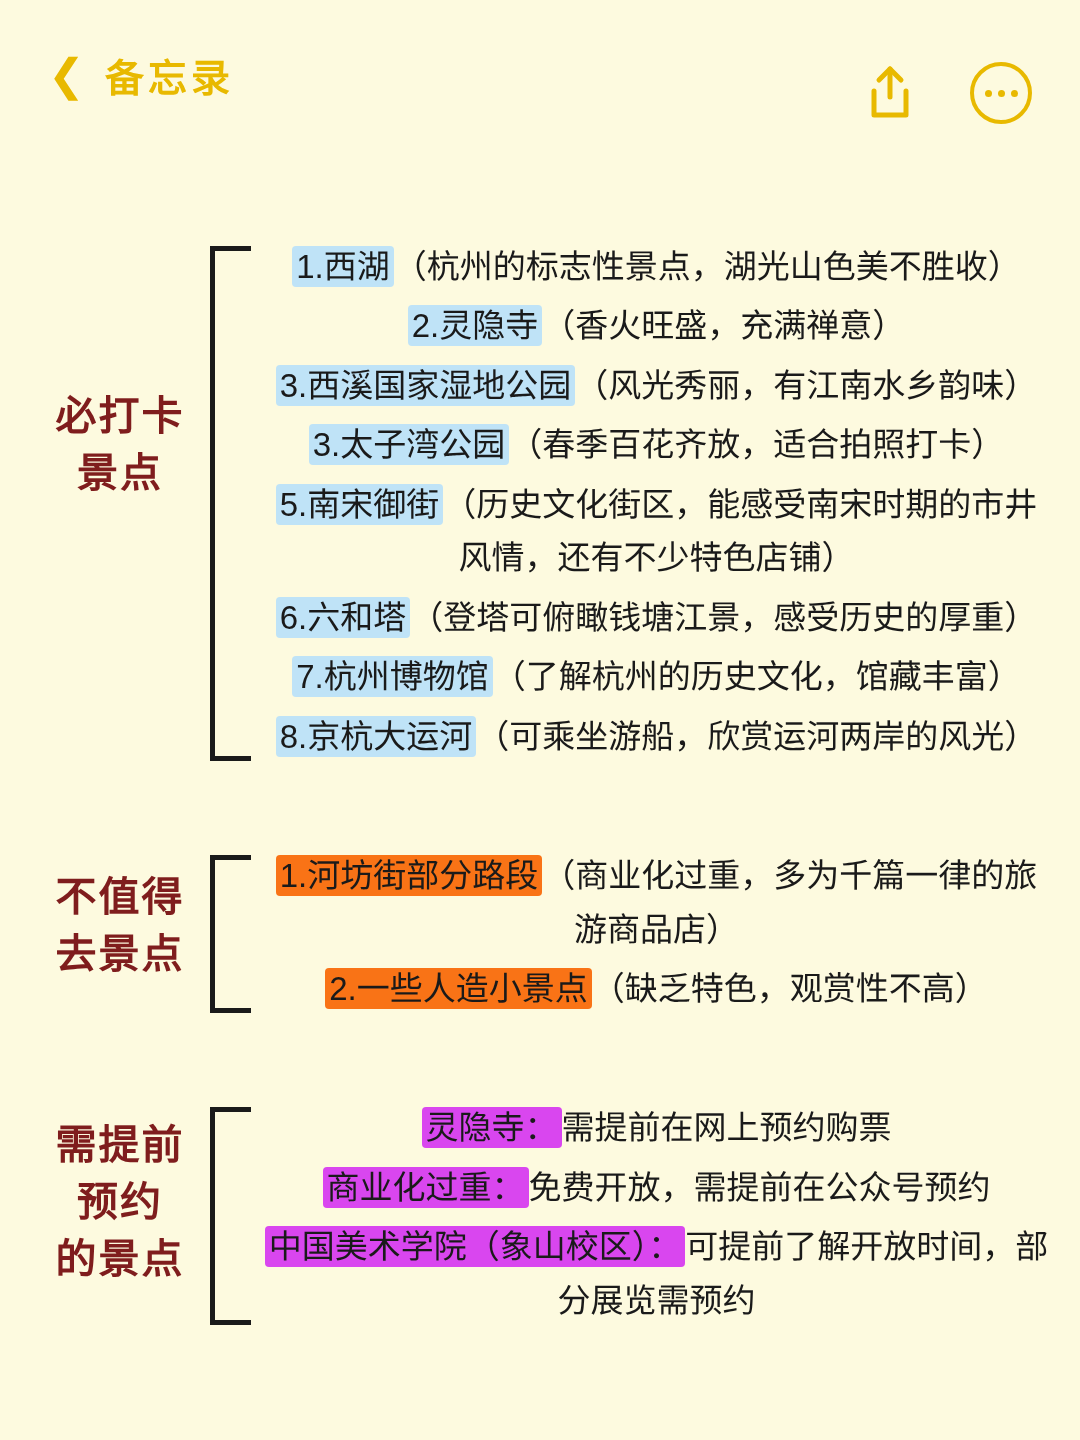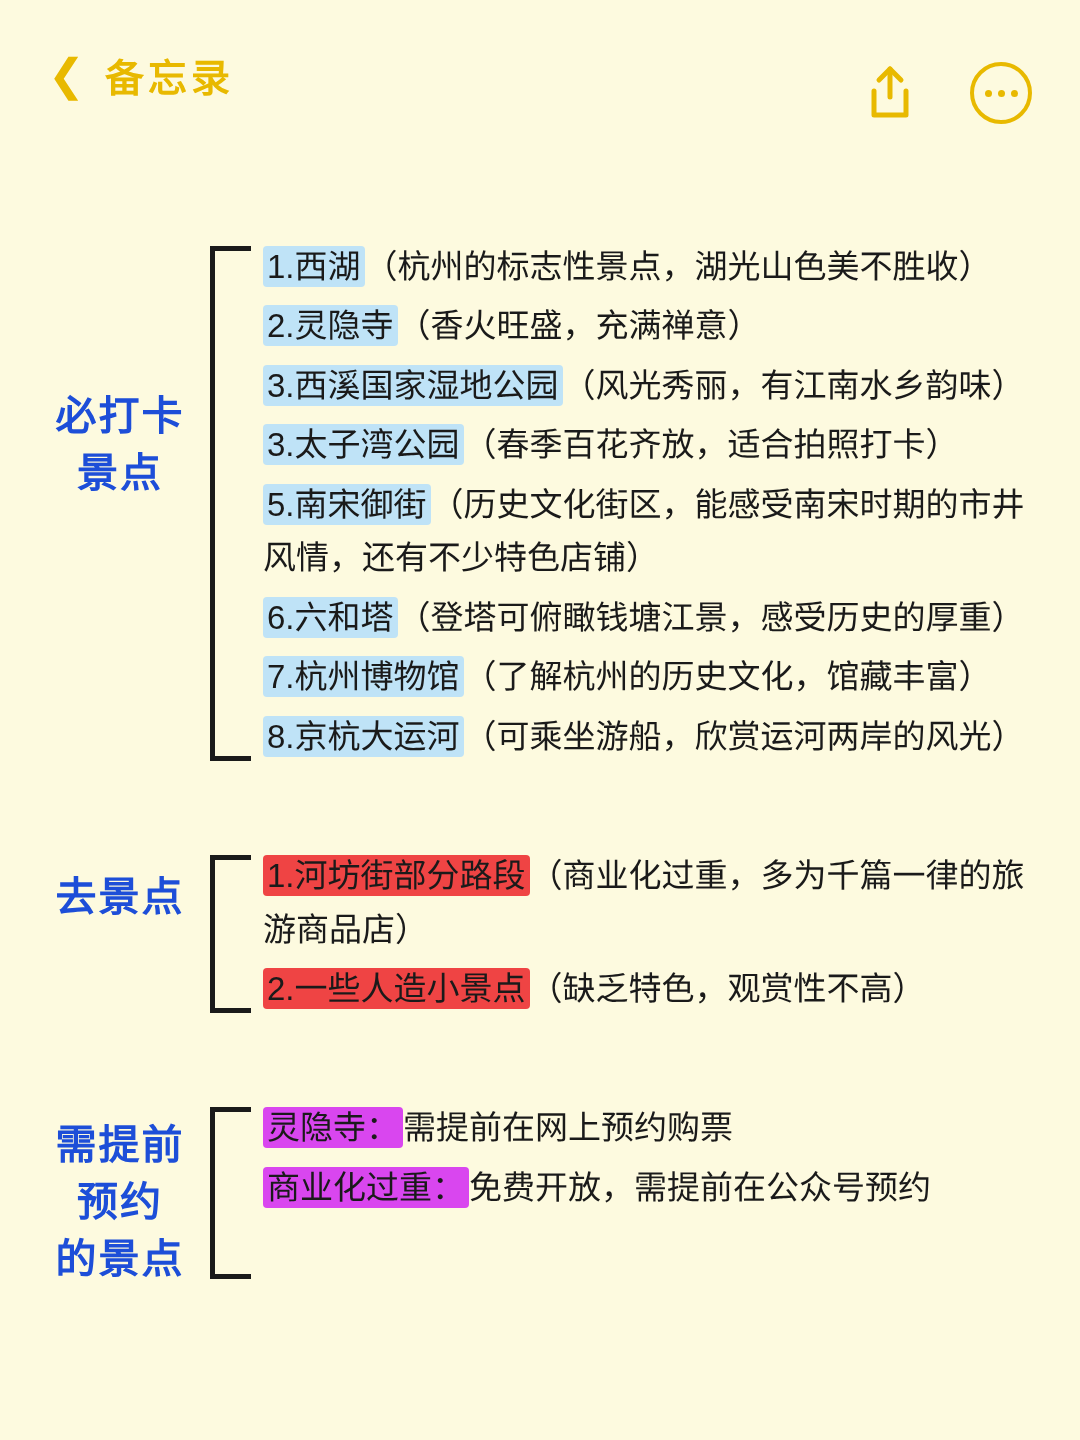--- a/index.html
+++ b/index.html
@@ -80,21 +80,21 @@
   .section {
     display: flex;
     align-items: flex-start;
     margin-bottom: 78px;
   }
   .section-label {
     width: 180px;
     min-width: 180px;
     font-size: 41px;
     font-weight: bold;
-    color: #1d4ed8;
+    color: #7f1d1d;
     line-height: 1.38;
     text-align: center;
     letter-spacing: 2px;
     padding-top: 0;
   }
   .bracket {
     width: 36px;
     min-width: 36px;
     border-left: 5px solid #1a1a1a;
     border-top: 5px solid #1a1a1a;
@@ -105,27 +105,28 @@
   .section-body {
     flex: 1;
     padding-top: 2px;
   }
   .entry {
     font-size: 33px;
     line-height: 1.62;
     color: #1a1a1a;
     margin-bottom: 6px;
     word-break: break-word;
+    text-align: center;
   }
   .hl {
     border-radius: 4px;
     padding: 2px 4px;
   }
   .hl-blue   { background: #bfe3f7; }
-  .hl-pink   { background: #ef4444; }
+  .hl-pink   { background: #f97316; }
   .hl-purple { background: #d946ef; }
 
   
   .sec-must .section-label { padding-top: 150px; }
   .sec-skip .section-label { padding-top: 22px; }
   .sec-book .section-label { padding-top: 18px; text-align: center; }
 
   .sec-must { margin-top: 48px; }
   .sec-skip { margin-top: 70px; }
   .sec-book { margin-top: 76px; }
@@ -184,20 +185,21 @@
         <span class="hl hl-blue">7.杭州博物馆</span><span>（了解杭州的历史文化，馆藏丰富）</span>
       </div>
       <div class="entry">
         <span class="hl hl-blue">8.京杭大运河</span><span>（可乘坐游船，欣赏运河两岸的风光）</span>
       </div>
     </div>
   </div>
 
   <div class="section sec-skip">
     <div class="section-label">
+      <div>不值得</div>
       <div>去景点</div>
     </div>
     <div class="bracket"></div>
     <div class="section-body">
       <div class="entry">
         <span class="hl hl-pink">1.河坊街部分路段</span><span>（商业化过重，多为千篇一律的旅游商品店）</span>
       </div>
       <div class="entry">
         <span class="hl hl-pink">2.一些人造小景点</span><span>（缺乏特色，观赏性不高）</span>
       </div>
@@ -211,16 +213,19 @@
       <div>的景点</div>
     </div>
     <div class="bracket"></div>
     <div class="section-body">
       <div class="entry">
         <span class="hl hl-purple">灵隐寺：</span><span>需提前在网上预约购票</span>
       </div>
       <div class="entry">
         <span class="hl hl-purple">商业化过重：</span><span>免费开放，需提前在公众号预约</span>
       </div>
+      <div class="entry">
+        <span class="hl hl-purple">中国美术学院（象山校区）：</span><span>可提前了解开放时间，部分展览需预约</span>
+      </div>
     </div>
   </div>
 
 </div>
 
 </body></html>

